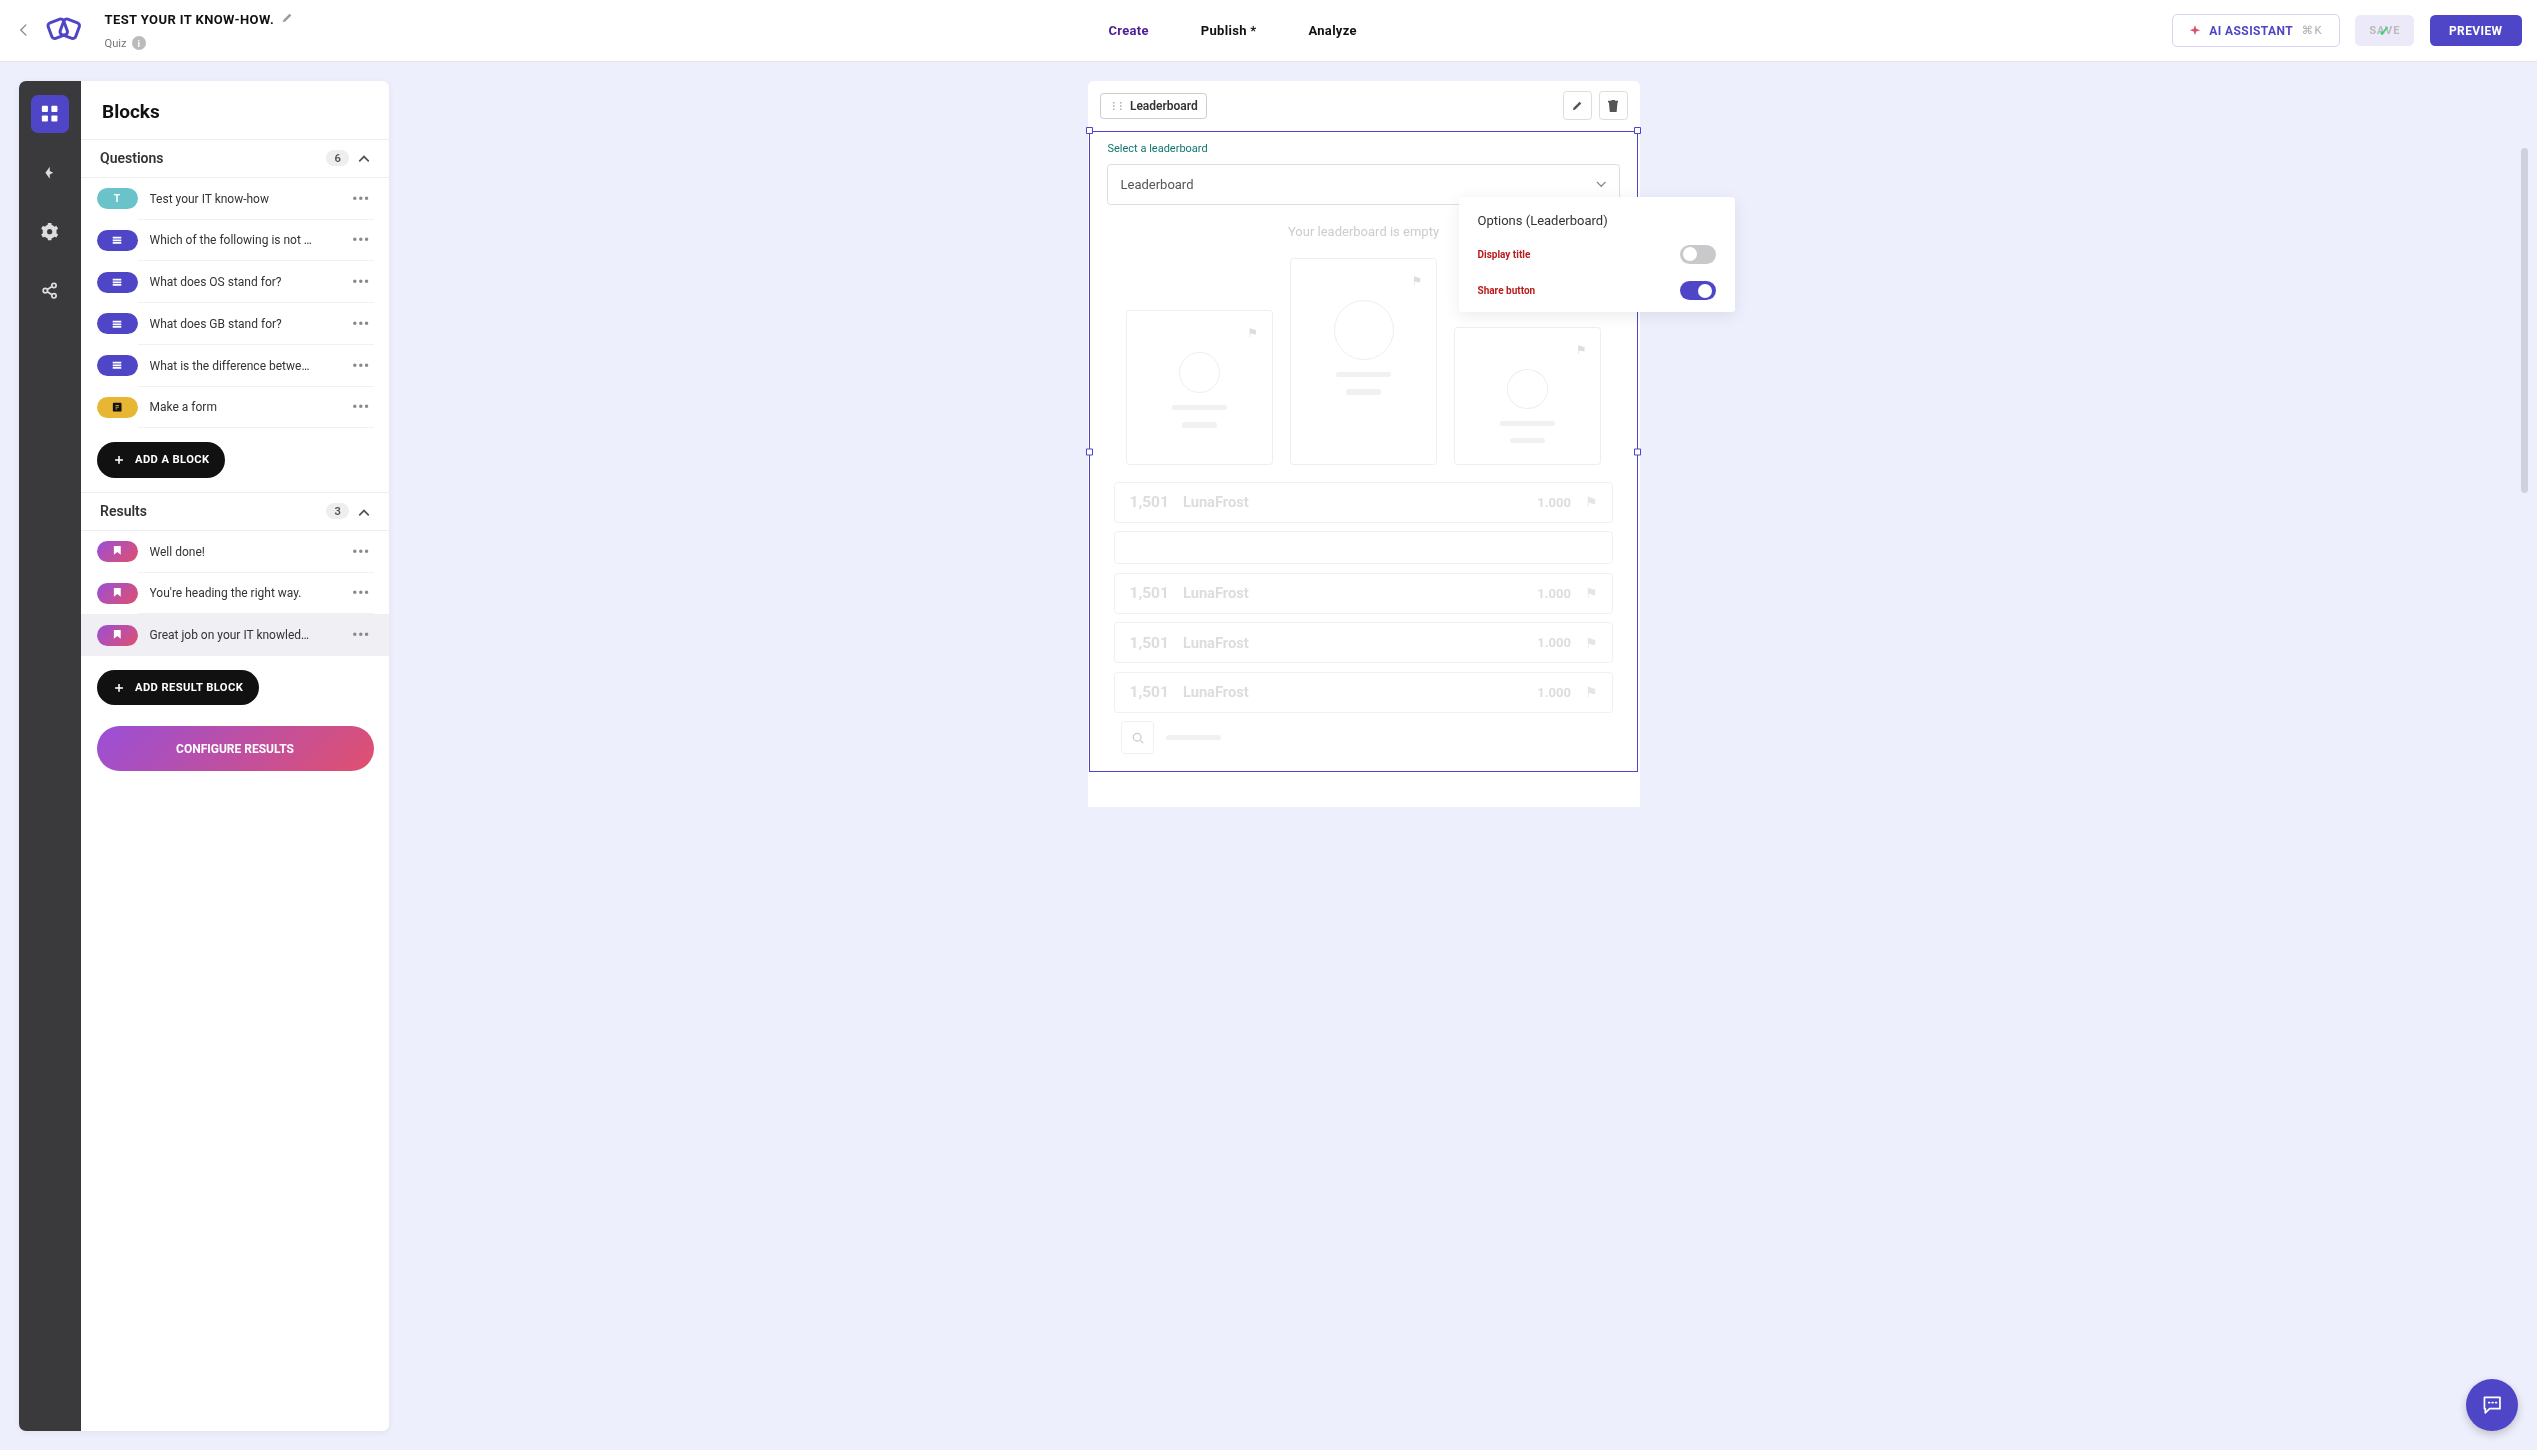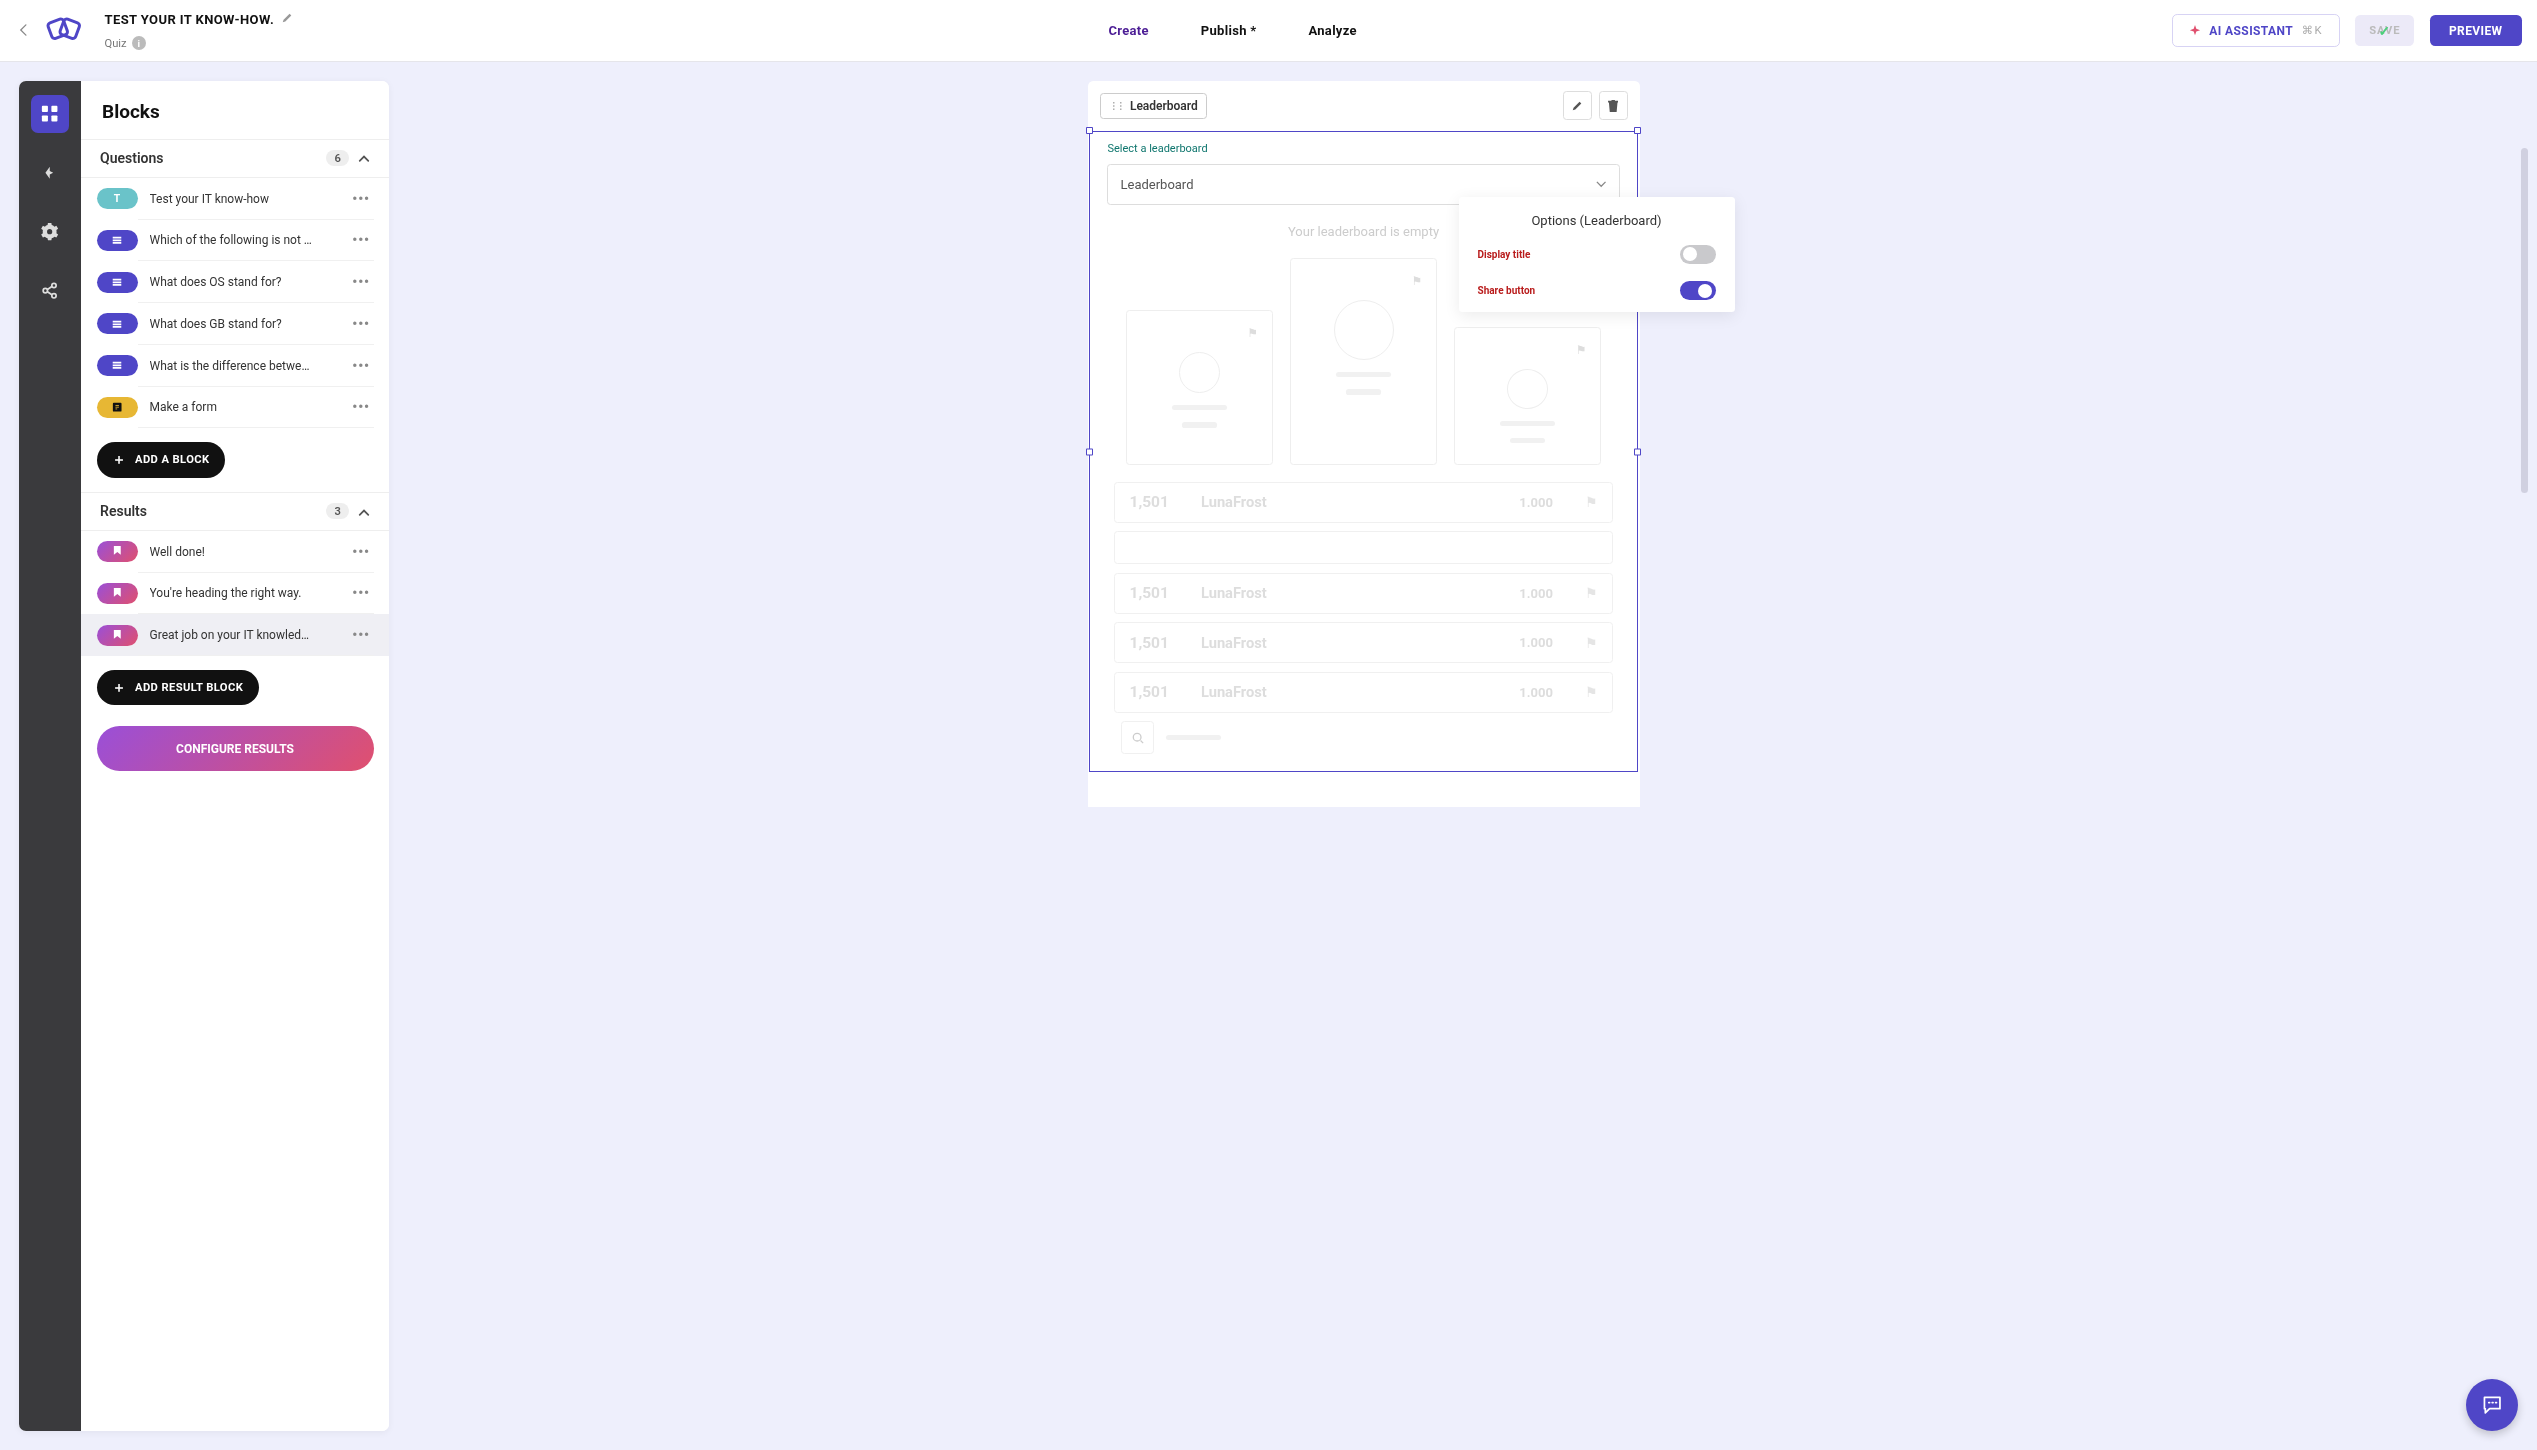--- a/index.html
+++ b/index.html
@@ -137,37 +137,37 @@
 .pod-card.big{height:207px;}
 .pod-card.med{height:155px;}
 .pod-card.sm{height:138px;}
 .flg{color:#ddd;font-size:12px;align-self:flex-end;margin-right:5.2px;}
 .circ{border:0.9px solid #eee;border-radius:50%;}
 .circ.big{width:60px;height:60px;} .circ.med{width:41px;height:41px;}
 .line{height:5.2px;border-radius:2.6px;background:#f1f1f1;}
 .line.l1{width:55px;} .line.l2{width:35px;}
 .lb-rows{display:flex;flex-direction:column;gap:8.6px;padding:0 7px;}
 .lb-row{
-  border:0.9px solid #f0f0f0;border-radius:3.5px;padding:10.4px 14px;display:flex;align-items:center;gap:32px;
+  border:0.9px solid #f0f0f0;border-radius:3.5px;padding:10.4px 14px;display:flex;align-items:center;gap:14px;
 }
 .lb-row.empty{height:33px;}
 .lb-rank{color:#ddd;font-weight:700;font-size:15.5px;}
 .lb-name{color:#ddd;font-weight:700;font-size:14.7px;flex:1;}
 .lb-score{color:#ddd;font-weight:700;font-size:13px;}
 .lb-flag{color:#e5e5e5;}
 .lb-search-row{display:flex;align-items:center;gap:12px;padding:0 7px;}
 .lb-search-btn{width:33px;height:33px;border:0.9px solid #f0f0f0;border-radius:3.5px;display:flex;align-items:center;justify-content:center;color:#ccc;}
 
 
 .popover{
   position:absolute; top:135px; right:calc(50% - 466px); width:276px; background:#fff;
   border-radius:3.5px; box-shadow:0 3.5px 15.5px rgba(0,0,0,0.08); padding:15.5px 19px 12px;
   display:flex;flex-direction:column;gap:17.3px;
 }
-.pop-title{text-align:center;font-size:13px;color:#333;}
+.pop-title{text-align:left;font-size:13px;color:#333;}
 .opt-row{display:flex;justify-content:space-between;align-items:center;}
 .opt-label{font-size:10px;font-weight:700;color:#b91c1c;}
 .toggle{
   width:36px;height:19px;border-radius:9.5px;position:relative;cursor:pointer;
 }
 .toggle.off{background:#c9c9cc;}
 .toggle.on{background:#4f46c7;}
 .knob{width:14px;height:14px;border-radius:50%;background:#fff;position:absolute;top:2.6px;}
 .toggle.off .knob{left:3.5px;}
 .toggle.on .knob{right:3.5px;}

